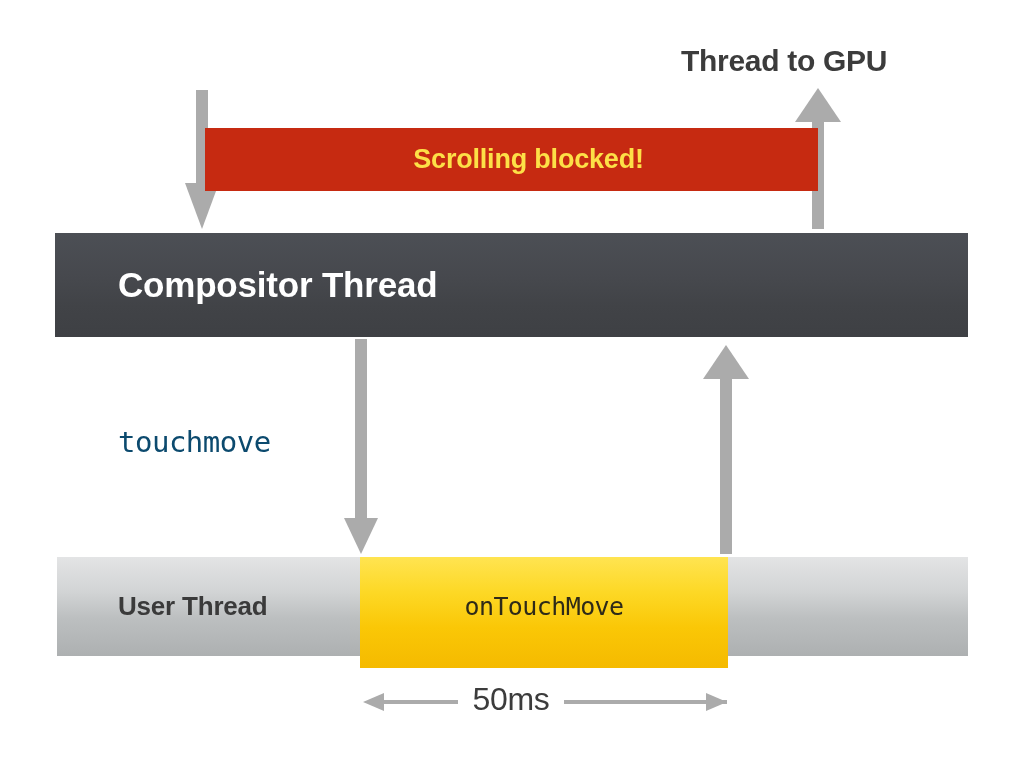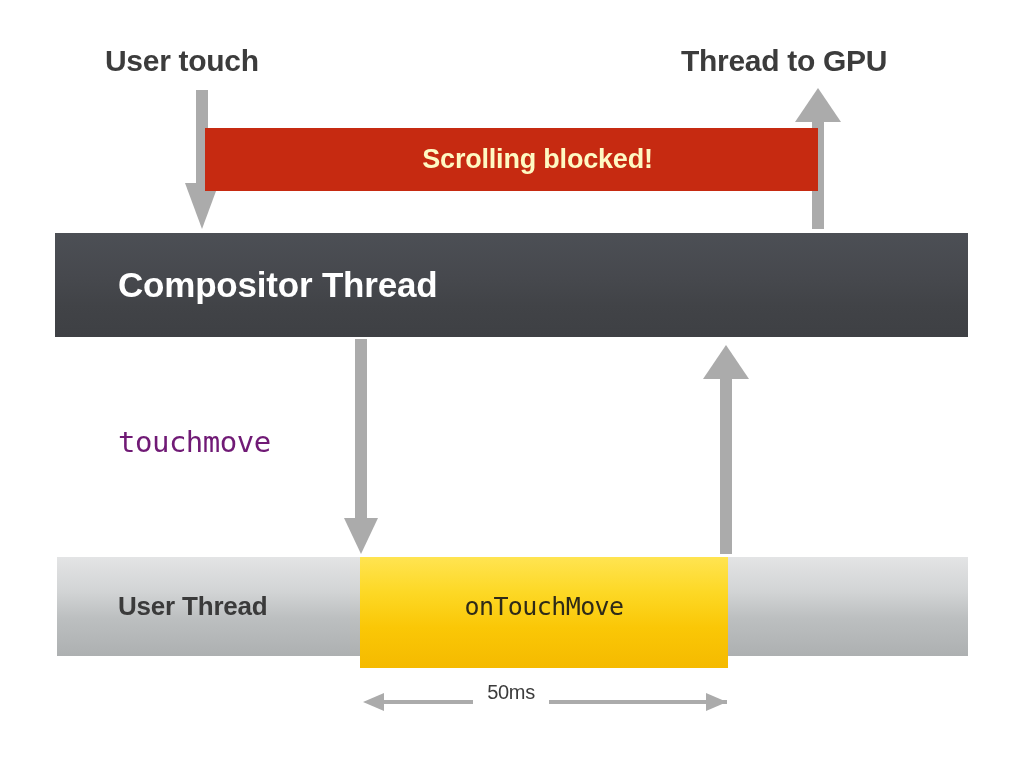--- a/index.html
+++ b/index.html
@@ -52,28 +52,28 @@
 
   #blocked-bar {
     left: 205px;
     top: 128px;
     width: 613px;
     height: 63px;
     background: #C62A11;
   }
   #blocked-bar-label {
     position: absolute;
-    left: 13px;
+    left: 4px;
     top: 0;
     width: 613px;
     height: 63px;
     display: flex;
     align-items: center;
     justify-content: center;
-    color: #fef9c3;
+    color: #fde047;
     font-family: "Liberation Sans", sans-serif;
     font-weight: bold;
     font-size: 27px;
     letter-spacing: -0.2px;
     padding-left: 13px;
   }
 
   #compositor-bar {
     left: 55px;
     top: 233px;
@@ -140,52 +140,51 @@
     letter-spacing: -0.6px;
   }
 
   
   #touchmove-caption {
     position: absolute;
     left: 118px;
     top: 425px;
     font-family: "DejaVu Sans Mono", "Liberation Mono", monospace;
     font-size: 29px;
-    color: #701a75;
+    color: #0c4a6e;
     letter-spacing: -0.5px;
     white-space: nowrap;
   }
 
   
   #duration-label {
     position: absolute;
     left: 0;
     top: 681px;
     width: 1024px;
     text-align: center;
     font-family: "Liberation Sans", sans-serif;
-    font-size: 20px;
+    font-size: 32px;
     color: #3c3c3c;
     letter-spacing: -0.3px;
     pointer-events: none;
   }
   #duration-label span {
     display: inline-block;
     background: #ffffff;
     padding: 0 14px;
     position: relative;
     left: -1px;
   }
 </style>
 </head>
 <body>
 
 <div id="canvas">
 
-  <div class="top-label" id="label-user-touch">User touch</div>
 
   <div class="top-label" id="label-commit-gpu">Thread to GPU</div>
 
   <svg id="arrow-layer" viewBox="0 0 1024 768" width="1024" height="768" xmlns="http://www.w3.org/2000/svg">
 
     <g>
       <rect x="196" y="90" width="12" height="95" fill="#ABABAB"></rect>
       <polygon points="185,183 219,183 202,229" fill="#ABABAB"></polygon>
     </g>
 

